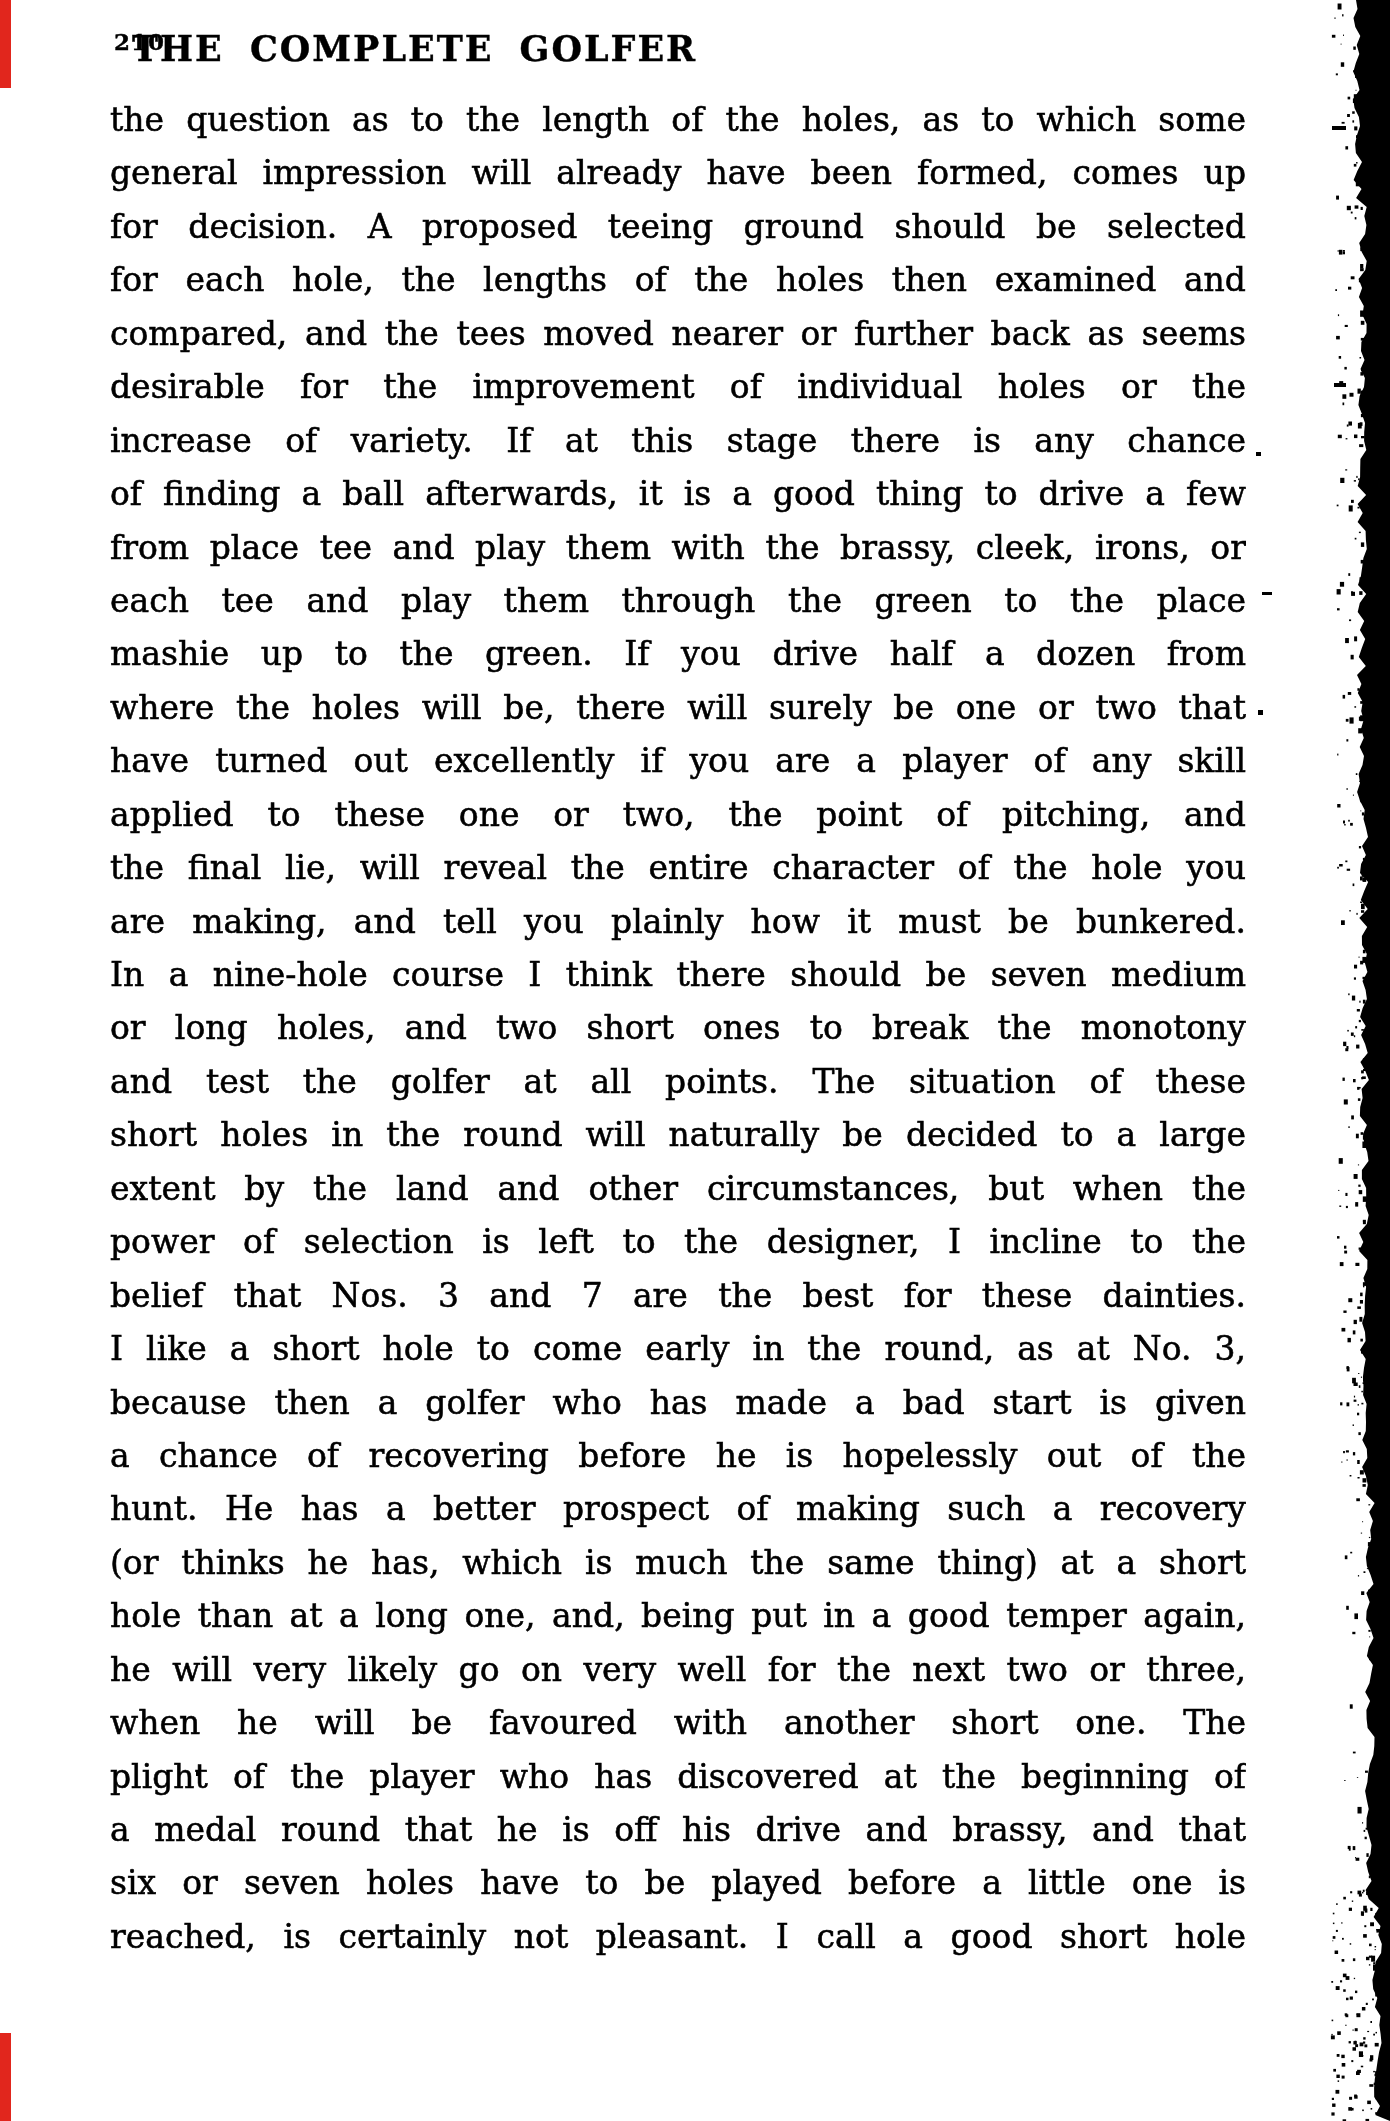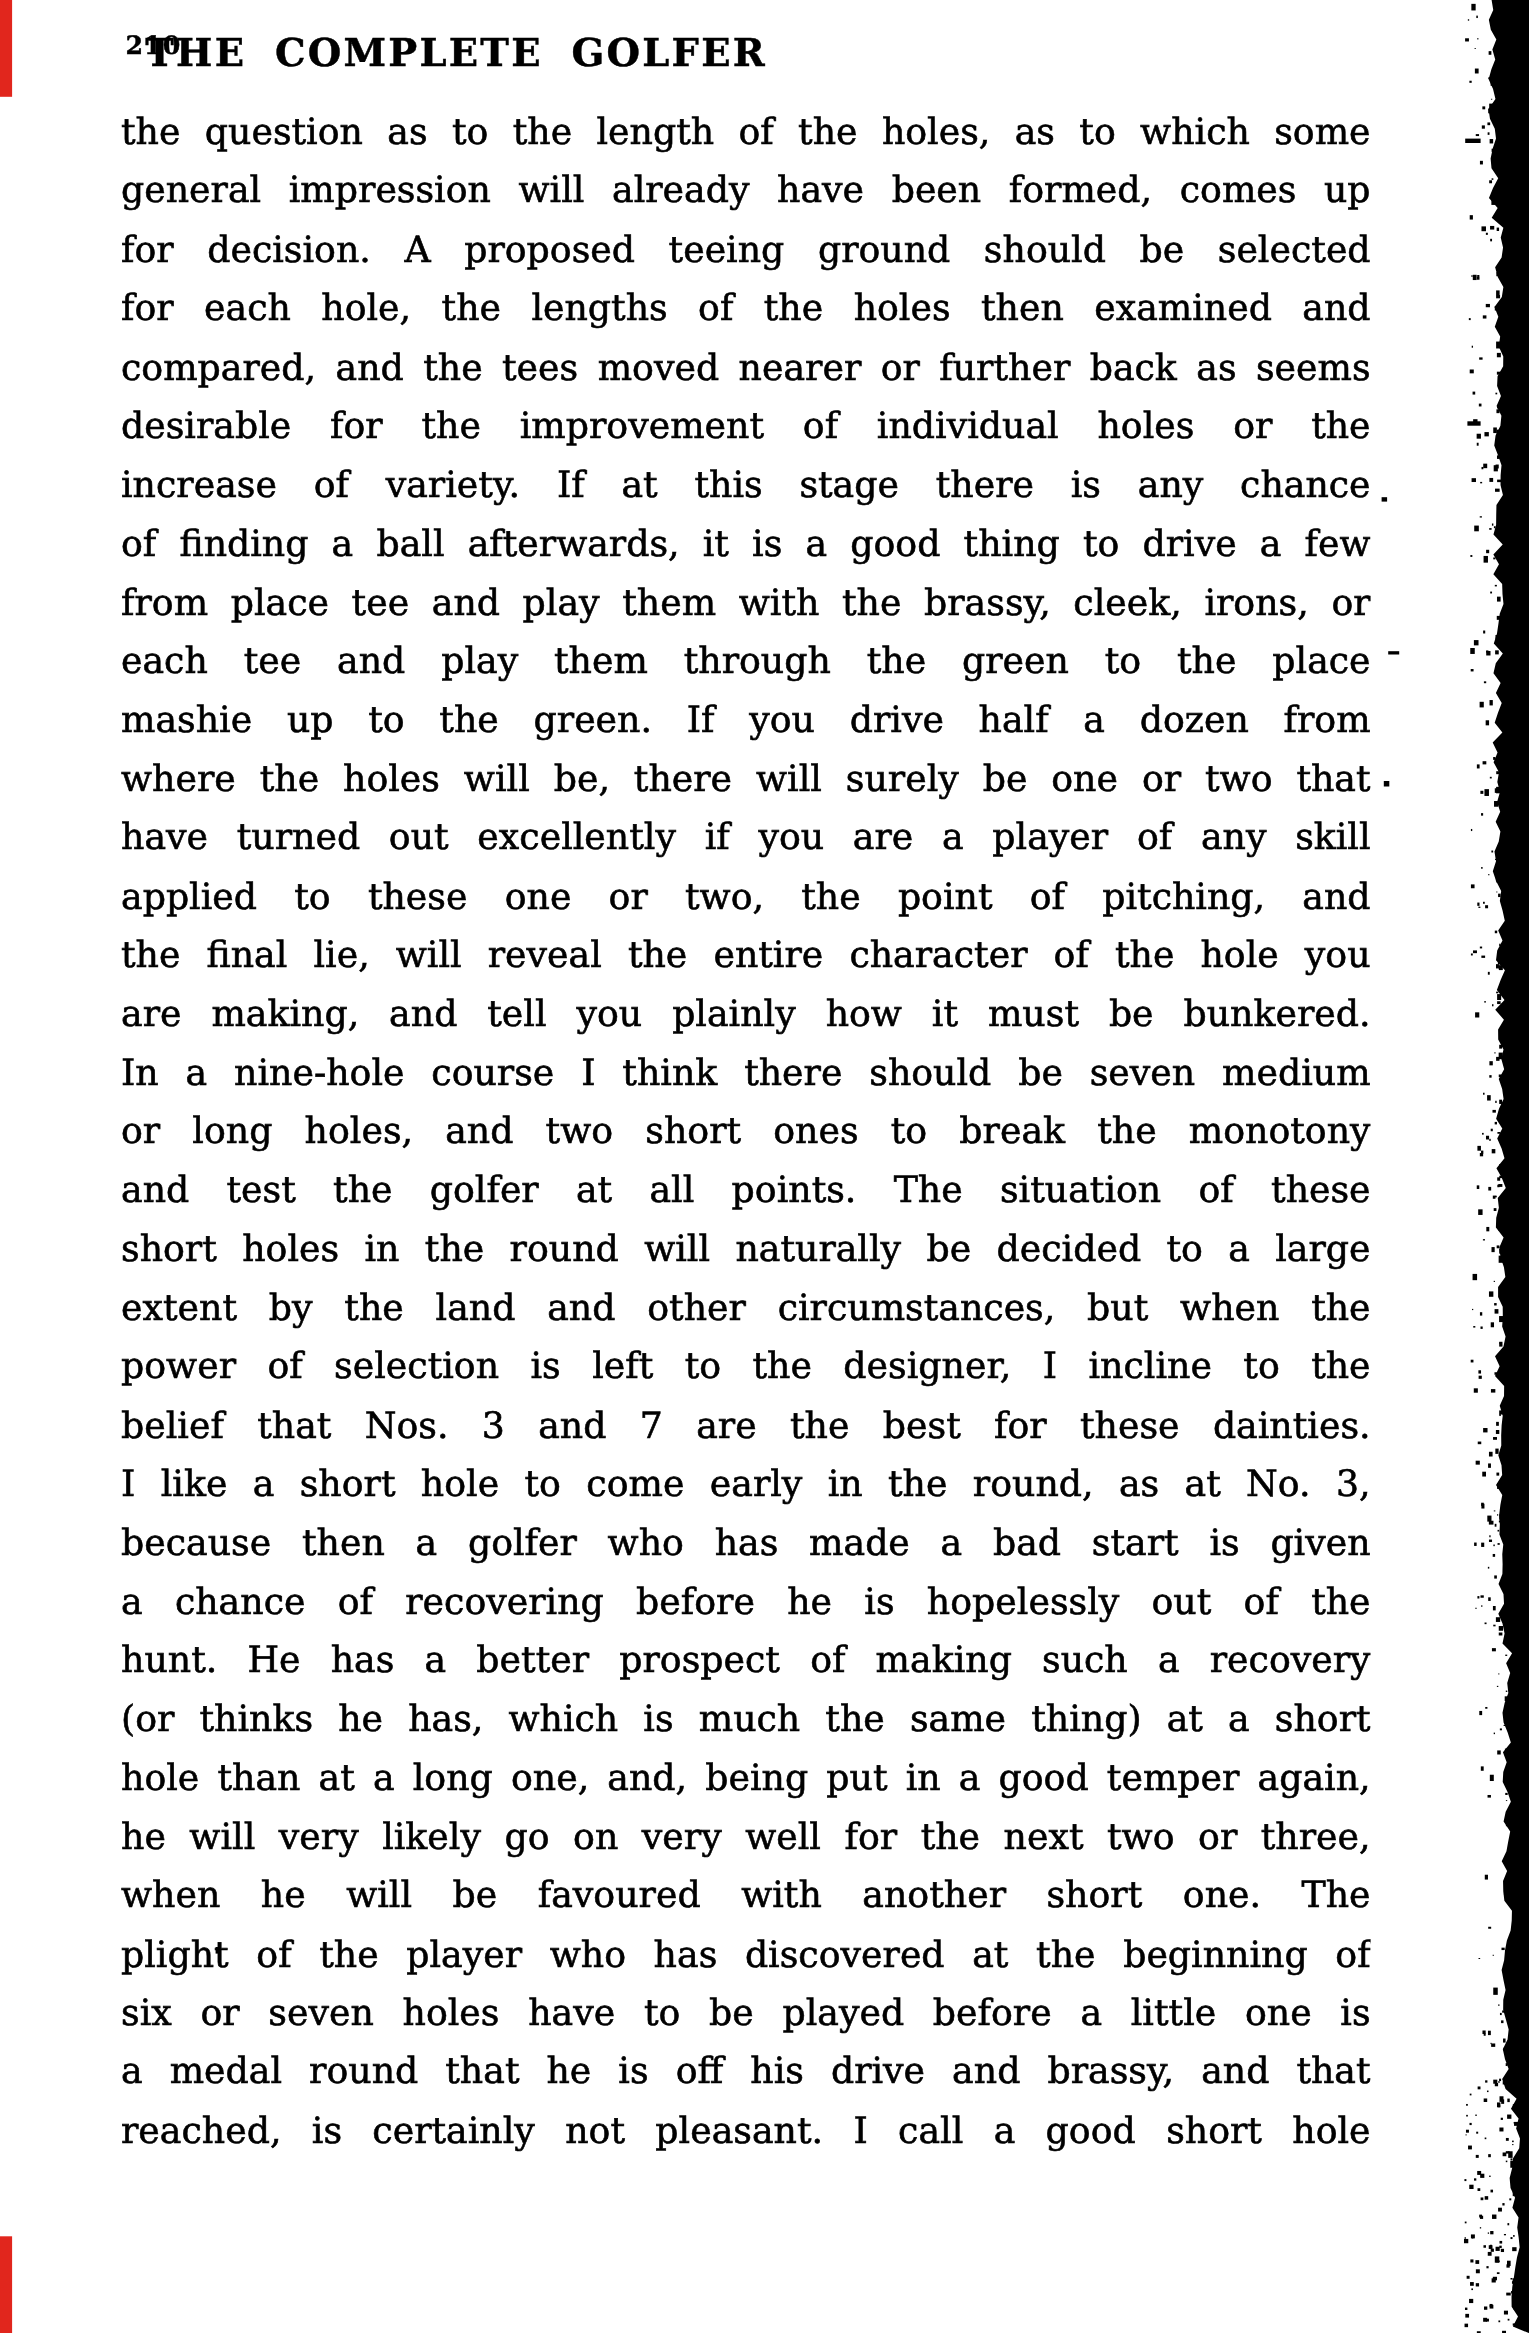--- a/index.html
+++ b/index.html
@@ -91,22 +91,22 @@
       <div class="line">belief that Nos. 3 and 7 are the best for these dainties.</div>
       <div class="line">I like a short hole to come early in the round, as at No. 3,</div>
       <div class="line">because then a golfer who has made a bad start is given</div>
       <div class="line">a chance of recovering before he is hopelessly out of the</div>
       <div class="line">hunt.  He has a better prospect of making such a recovery</div>
       <div class="line">(or thinks he has, which is much the same thing) at a short</div>
       <div class="line">hole than at a long one, and, being put in a good temper again,</div>
       <div class="line">he will very likely go on very well for the next two or three,</div>
       <div class="line">when he will be favoured with another short one.  The</div>
       <div class="line">plight of the player who has discovered at the beginning of</div>
+      <div class="line">a medal round that he is off his drive and brassy, and that</div>
       <div class="line">six or seven holes have to be played before a little one is</div>
-      <div class="line">a medal round that he is off his drive and brassy, and that</div>
       <div class="line">reached, is certainly not pleasant.  I call a good short hole</div>
     </div>
 
   <svg class="scan-edge" width="70" height="2121" viewBox="0 0 70 2121" xmlns="http://www.w3.org/2000/svg">
       <polygon points="70,0 36.0,0 37.5,9 33.5,18 35.3,27 40.3,36 36.7,45 39.3,54 35.8,63 33.3,72 37.3,81 39.5,90 33.2,99 34.5,108 38.9,117 40.0,126 37.0,135 35.1,144 35.9,153 42.0,162 37.3,171 33.6,180 41.5,189 36.1,198 46.7,207 44.3,216 46.4,225 45.1,234 39.2,243 41.7,252 46.7,261 45.3,270 38.6,279 42.1,288 38.9,297 43.8,306 42.5,315 46.6,324 46.5,333 41.4,342 41.0,351 44.5,360 40.5,369 44.9,378 44.0,387 39.6,396 38.4,405 41.9,414 45.0,423 44.2,432 44.1,441 46.3,450 40.4,459 40.2,468 40.1,477 37.7,486 46.1,495 37.6,504 42.7,513 37.6,522 45.6,531 45.9,540 46.8,549 43.4,558 42.2,567 40.9,576 38.0,585 46.2,594 39.8,603 37.7,612 44.2,621 39.9,630 45.2,639 41.8,648 38.8,657 45.8,666 37.0,675 41.4,684 37.8,693 42.7,702 41.2,711 43.6,720 41.0,729 43.8,738 39.7,747 44.0,756 42.5,765 38.6,774 40.0,783 37.1,792 40.1,801 44.7,810 43.5,819 46.0,828 48.0,837 42.0,846 45.9,855 41.1,864 40.0,873 48.1,882 44.2,891 40.8,900 47.7,909 39.3,918 47.2,927 41.9,936 42.0,945 46.8,954 44.9,963 47.4,972 42.5,981 45.6,990 46.9,999 42.7,1008 40.1,1017 45.7,1026 41.1,1035 45.1,1044 47.7,1053 40.4,1062 45.3,1071 48.9,1080 41.6,1089 42.6,1098 40.2,1107 39.9,1116 46.9,1125 43.0,1134 44.1,1143 47.2,1152 48.5,1161 41.9,1170 41.9,1179 46.1,1188 46.2,1197 45.6,1206 48.7,1215 46.8,1224 39.1,1233 43.3,1242 39.1,1251 47.4,1260 47.3,1269 43.4,1278 46.1,1287 45.1,1296 44.7,1305 44.8,1314 42.1,1323 45.0,1332 45.6,1341 40.0,1350 45.7,1359 44.0,1368 42.9,1377 43.5,1386 43.1,1395 46.6,1404 45.7,1413 46.0,1422 45.8,1431 42.3,1440 46.8,1449 47.3,1458 42.1,1467 45.9,1476 47.8,1485 45.9,1494 54.6,1503 49.2,1512 52.9,1521 50.2,1530 51.2,1539 47.9,1548 45.9,1557 46.9,1566 50.6,1575 53.5,1584 46.3,1593 49.7,1602 46.6,1611 46.1,1620 50.5,1629 53.5,1638 48.8,1647 46.9,1656 52.9,1665 51.1,1674 49.5,1683 45.2,1692 50.1,1701 46.4,1710 46.6,1719 47.6,1728 54.5,1737 54.3,1746 53.3,1755 49.9,1764 48.2,1773 47.4,1782 45.1,1791 46.8,1800 48.7,1809 46.6,1818 46.5,1827 49.0,1836 51.5,1845 50.5,1854 46.2,1863 48.2,1872 51.5,1881 45.6,1890 48.7,1899 58.7,1908 53.6,1917 60.5,1926 58.3,1935 61.8,1944 61.1,1953 55.5,1962 54.7,1971 52.4,1980 53.2,1989 57.3,1998 54.9,2007 60.5,2016 59.3,2025 60.6,2034 61.5,2043 59.1,2052 57.6,2061 56.3,2070 54.8,2079 54.1,2088 54.2,2097 60.0,2106 55.3,2115 70,2121" fill="#000000"></polygon>
       <rect x="37.9" y="1098.3" width="2.5" height="2.6" fill="#000000"></rect>
       <rect x="40.1" y="901.5" width="2.0" height="1.5" fill="#000000"></rect>
       <rect x="41.1" y="1070.3" width="2.7" height="3.1" fill="#000000"></rect>
       <rect x="38.0" y="1373.1" width="1.4" height="0.9" fill="#000000"></rect>
       <rect x="17.9" y="314.3" width="1.2" height="1.8" fill="#000000"></rect>

